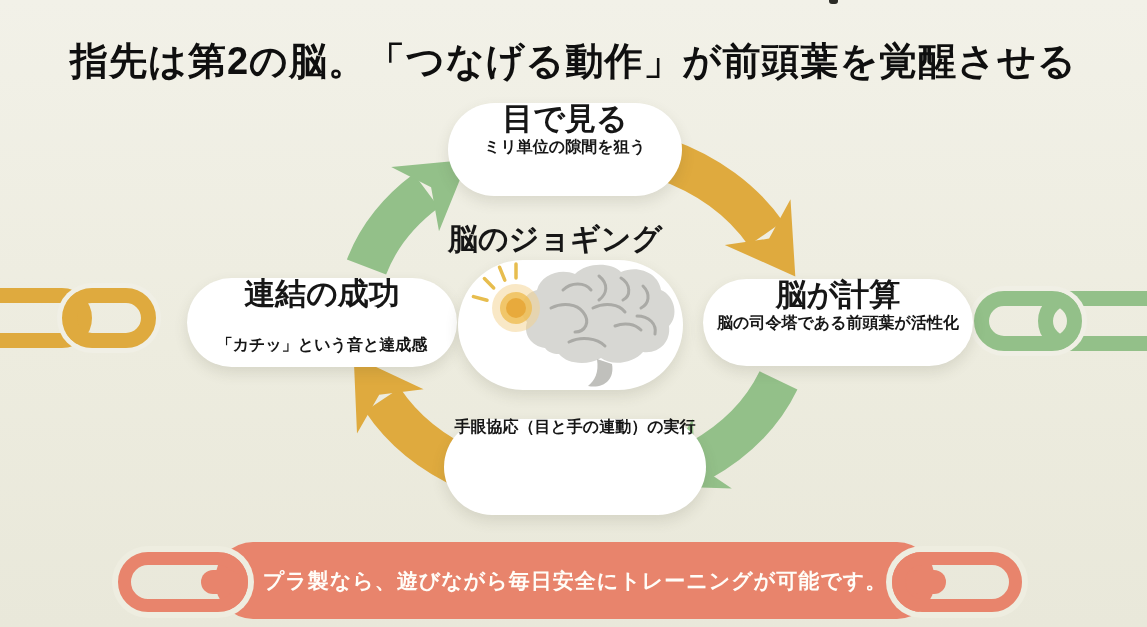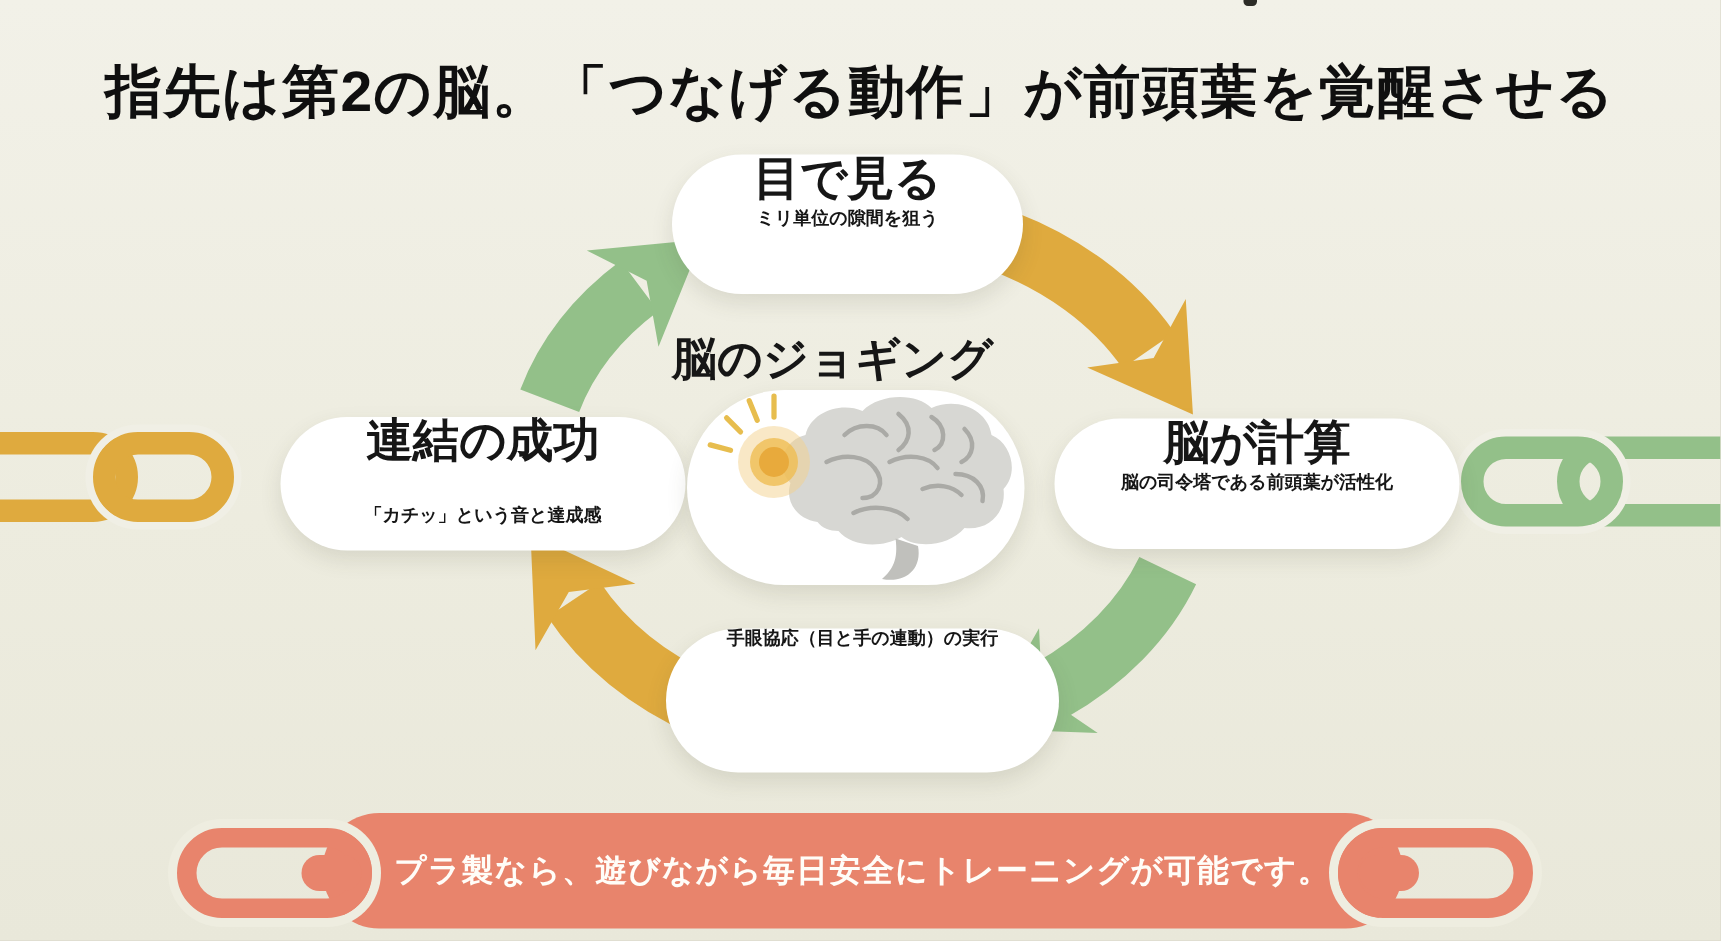--- a/index.html
+++ b/index.html
@@ -23,21 +23,21 @@
   .arrows { position: absolute; left: 0; top: 0; z-index: 1; }
   
   .node {
     position: absolute; background: #ffffff;
     border-radius: 60px;
     box-shadow: 0 6px 14px rgba(70,70,45,.13);
     display: flex; flex-direction: column; align-items: center; 
     gap: 5px; z-index: 3; text-align: center;
   }
   .node-title { font-size: 31px; font-weight: 800; line-height: 1; }
-  .node-sub   { font-size: 12px; font-weight: 700; line-height: 1; }
+  .node-sub   { font-size: 16px; font-weight: 700; line-height: 1; }
   .node-top    { left: 448px; top: 103px; width: 234px; height: 93px; }
   .node-right  { left: 703px; top: 279px; width: 270px; height: 87px; }
   .node-bottom { left: 444px; top: 419px; width: 262px; height: 96px; }
   .node-left   { left: 187px; top: 278px; width: 270px; height: 89px; gap: 28px; }
   .center-label {
     position: absolute; left: 448px; top: 219px; width: 255px;
     text-align: left; font-size: 30px; font-weight: 800; z-index: 3;
   }
   .center-pill {
     position: absolute; left: 458px; top: 260px; width: 225px; height: 130px;

